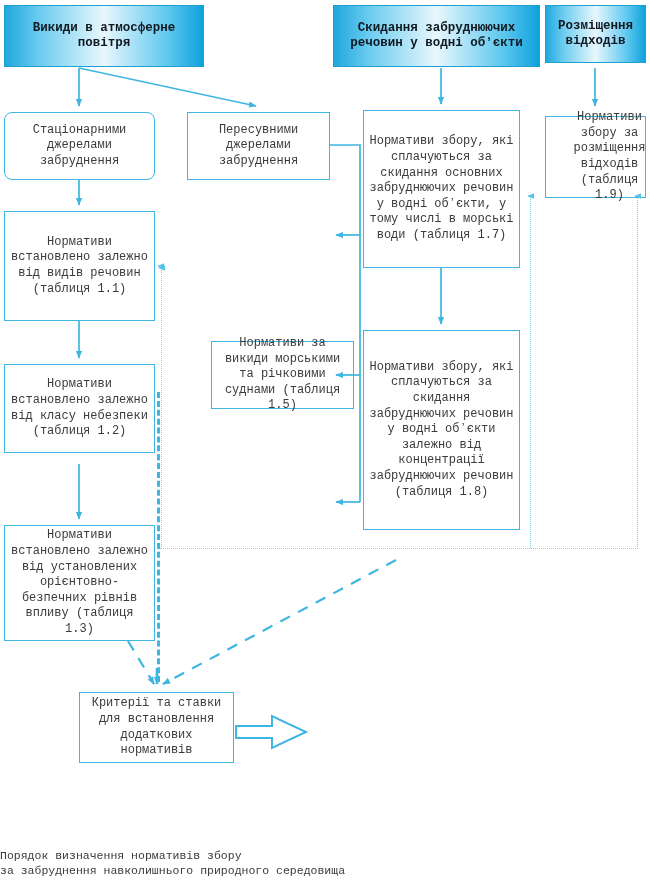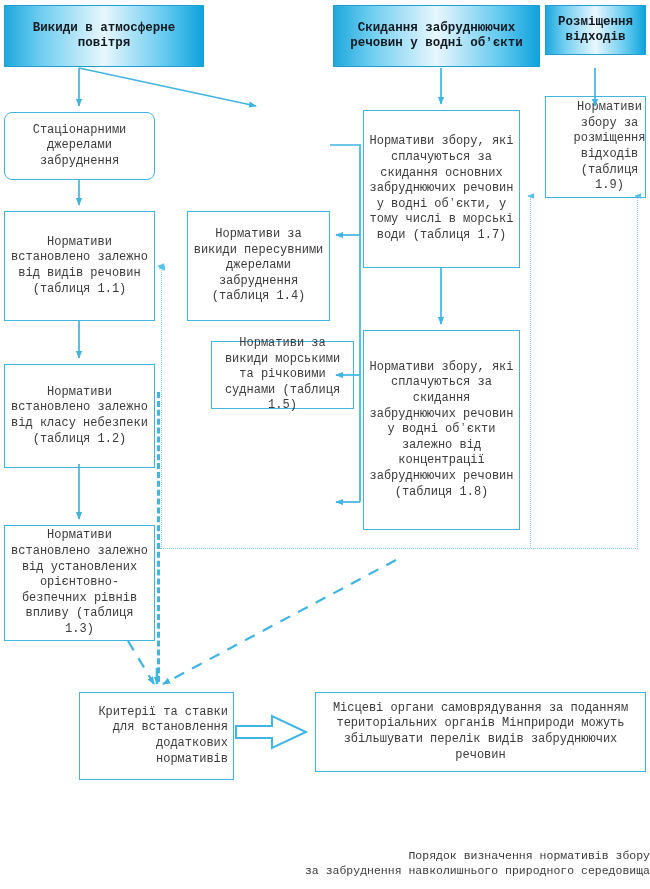--- a/index.html
+++ b/index.html
@@ -43,58 +43,57 @@
   .doth{position:absolute;height:0;border-top:1.4px dotted #7fd0ea;}
 
   .dashv{position:absolute;width:0;border-left:3px dashed #3fb5e2;}
 
   
   #ov{position:absolute;left:0;top:0;width:650px;height:889px;pointer-events:none;}
 
   
   .cap{
     position:absolute;
-    width:650px;text-align:right;
+    width:650px;text-align:left;
     font-size:11.5px;line-height:15px;color:#3b3b3b;
   }
 </style>
 </head>
 <body>
 
 <div id="stage">
 
   <div class="hdr" style="left:4px;top:5px;width:200px;height:62px;">Викиди в атмосферне повітря</div>
 
   <div class="hdr" style="left:333px;top:5px;width:207px;height:62px;">Скидання забруднюючих речовин у водні обʼєкти</div>
 
-  <div class="hdr" style="left:545px;top:5px;width:101px;height:50px;">Розміщення відходів</div>
+  <div class="hdr" style="left:545px;top:5px;width:101px;height:58px;">Розміщення відходів</div>
 
   <div class="bx" style="left:4px;top:112px;width:151px;height:68px;border-radius:8px;">Стаціонарними джерелами забруднення</div>
 
+  <div class="bx" style="left:187px;top:112px;width:143px;height:68px;">Пересувними джерелами забруднення</div>
 
   <div class="bx" style="left:363px;top:110px;width:157px;height:158px;">Нормативи збору, які сплачуються за скидання основних забруднюючих речовин у водні обʼєкти, у тому числі в морські води (таблиця 1.7)</div>
 
-  <div class="bx" style="left:545px;top:96px;width:101px;height:102px;padding-left:33px;">Нормативи збору за розміщення відходів (таблиця 1.9)</div>
+  <div class="bx" style="left:545px;top:116px;width:101px;height:82px;padding-left:33px;">Нормативи збору за розміщення відходів (таблиця 1.9)</div>
 
   <div class="bx" style="left:4px;top:211px;width:151px;height:110px;">Нормативи встановлено залежно від видів речовин (таблиця 1.1)</div>
 
-  <div class="bx" style="left:187px;top:211px;width:143px;height:110px;">Нормативи за викиди пересувними джерелами забруднення (таблиця 1.4)</div>
 
-  <div class="bx" style="left:4px;top:364px;width:151px;height:104px;">Нормативи встановлено залежно від класу небезпеки (таблиця 1.2)</div>
+  <div class="bx" style="left:4px;top:364px;width:151px;height:89px;">Нормативи встановлено залежно від класу небезпеки (таблиця 1.2)</div>
 
   <div class="bx" style="left:187px;top:341px;width:143px;height:68px;margin-left:24px;">Нормативи за викиди морськими та річковими суднами (таблиця 1.5)</div>
 
   <div class="bx" style="left:363px;top:330px;width:157px;height:200px;">Нормативи збору, які сплачуються за скидання забруднюючих речовин у водні обʼєкти залежно від концентрації забруднюючих речовин (таблиця 1.8)</div>
 
 
   <div class="bx" style="left:4px;top:525px;width:151px;height:116px;">Нормативи встановлено залежно від установлених орієнтовно-безпечних рівнів впливу (таблиця 1.3)</div>
 
-  <div class="bx" style="left:79px;top:692px;width:155px;height:88px;text-align:right;">Критерії та ставки для встановлення додаткових нормативів</div>
+  <div class="bx" style="left:79px;top:692px;width:155px;height:71px;">Критерії та ставки для встановлення додаткових нормативів</div>
 
-  <div class="bx" style="left:315px;top:692px;width:331px;height:80px;">Місцеві органи самоврядування за поданням територіальних органів Мінприроди можуть збільшувати перелік видів забруднюючих речовин</div>
 
   <div class="doth" style="left:160px;top:548px;width:478px;"></div>
 
   <div class="dotv" style="left:637px;top:196px;height:353px;"></div>
 
   <div class="dotv" style="left:161px;top:268px;height:281px;"></div>
 
   <div class="dotv" style="left:161px;top:268px;height:0px;"></div>
 
   <div class="dotv" style="left:530px;top:196px;height:352px;"></div>

